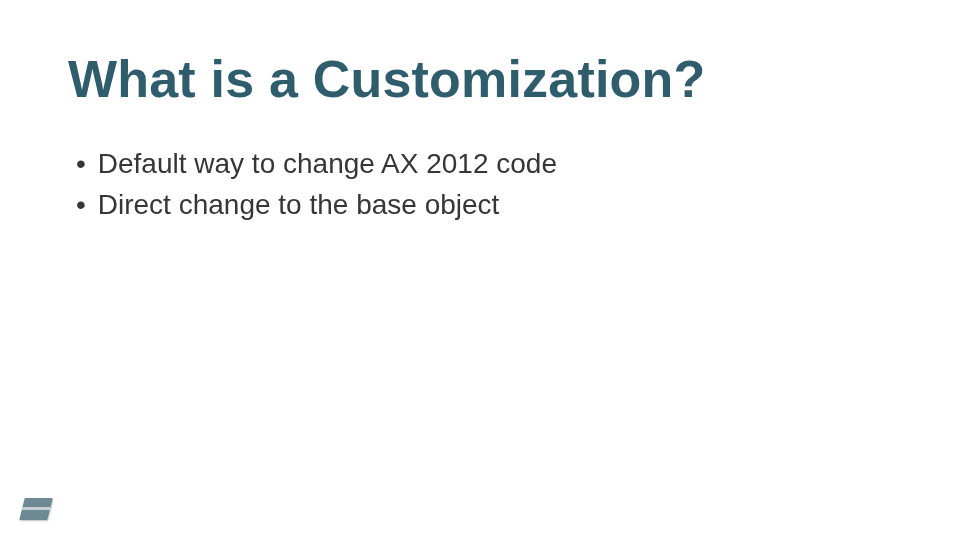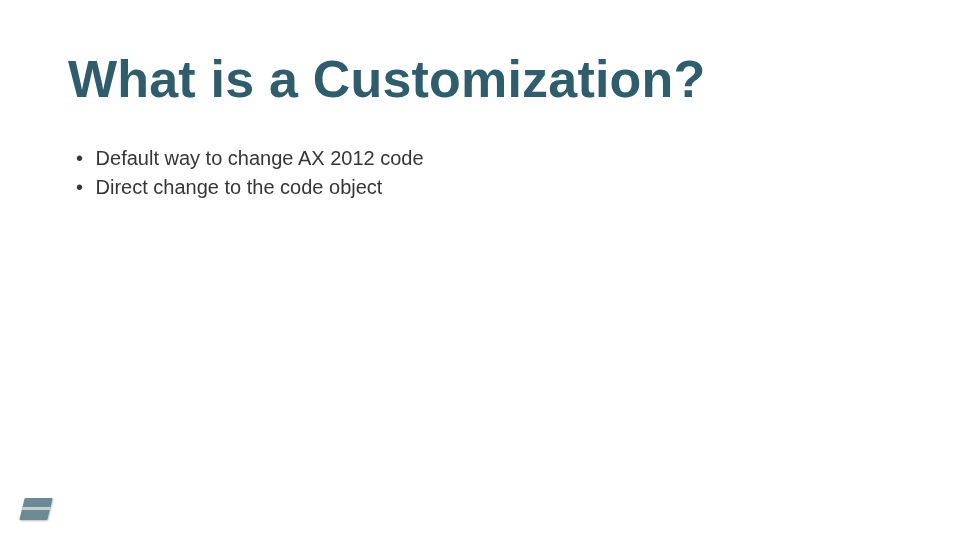--- a/index.html
+++ b/index.html
@@ -25,21 +25,21 @@
     font-size: 52px;
     font-weight: 600;
     color: #2f5d6c;
     letter-spacing: 0.2px;
     margin-top: 29px;
   }
   .bullets {
     position: absolute;
     left: 76px;
     top: 144px;
-    font-size: 20px;
+    font-size: 28px;
     line-height: 1.45;
     color: #363636;
   }
   .bullets .row {
     white-space: nowrap;
   }
   .bullets .dot {
     display: inline-block;
     width: 14px;
   }
@@ -71,19 +71,19 @@
 
   <div class="title">What is a Customization?</div>
 
   <div class="bullets">
     <div class="row">
       <span class="dot">•</span>
       <span>Default way to change AX 2012 code</span>
     </div>
     <div class="row">
       <span class="dot">•</span>
-      <span>Direct change to the code object</span>
+      <span>Direct change to the base object</span>
     </div>
   </div>
 
   <div class="logo"></div>
 
 </div>
 
 </body></html>

